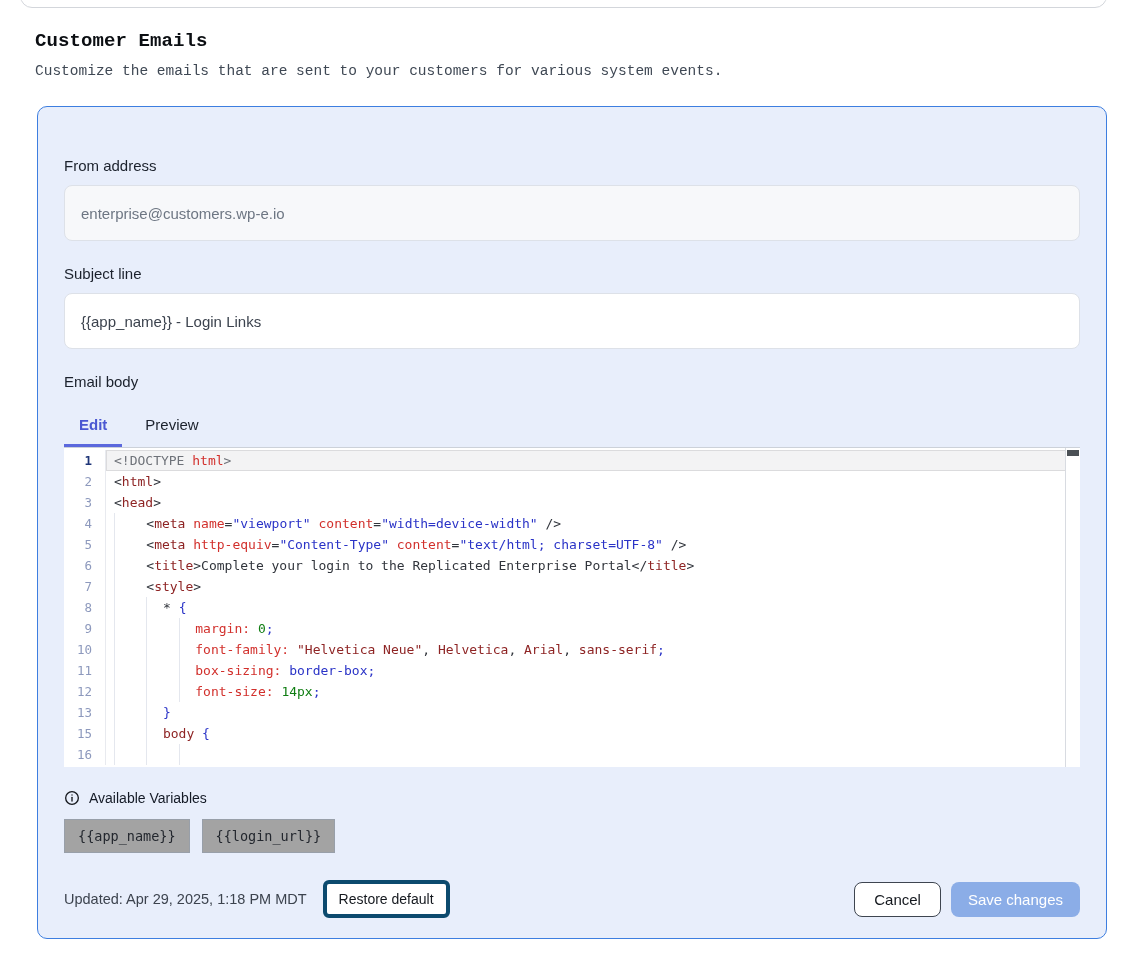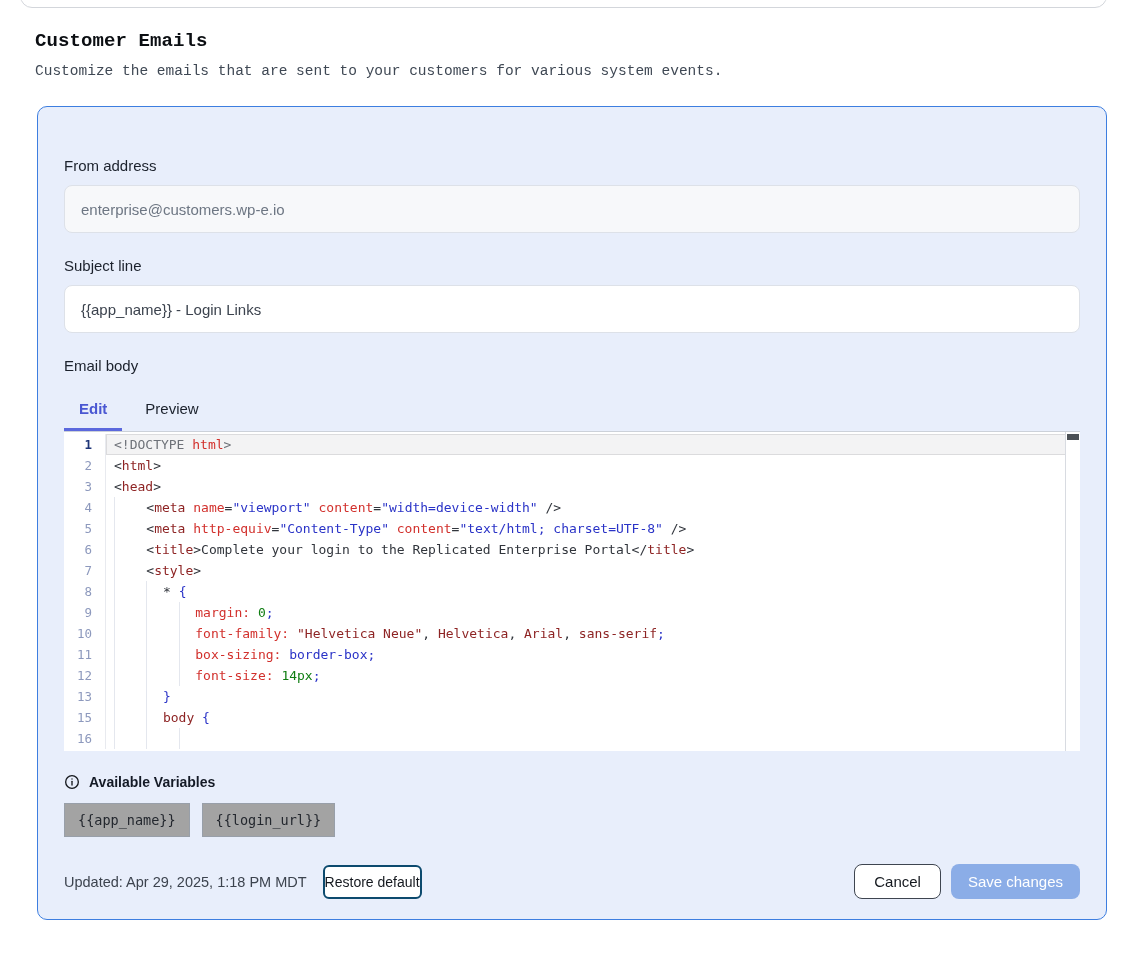--- a/index.html
+++ b/index.html
@@ -31,21 +31,21 @@
   .panel { flex:1; margin-left:23px; background:#e8eefb; border:1.5px solid #3d7ee0;
     border-radius:10px; padding:26px 26px 20px; }
   .panel-head { display:flex; align-items:flex-start; gap:13px; }
   .panel-head .icon-wrap { margin-top:8px; display:flex; }
   .panel-head .titles { flex:1; }
   .panel-title { font-size:17px; font-weight:700; color:#141a24; }
   .panel-sub { margin-top:5px; font-size:15px; color:#59616e; }
   .collapse-btn { background:none; border:none; cursor:pointer; padding:6px; margin-top:6px; display:flex; }
 
   .field-label { font-size:15px; color:#1b212c; margin:24px 0 11px; }
-  .tinput { width:100%; height:48px; border-radius:8px; border:1px solid #dde1e8;
+  .tinput { width:100%; height:56px; border-radius:8px; border:1px solid #dde1e8;
     padding:0 16px; font-size:15px; font-family:"Liberation Sans", sans-serif; }
   .tinput.from { background:#f7f8fa; color:#6d7683; }
   .tinput.subject { background:#fff; color:#3c434e; }
 
   
   .tabbar { display:flex; margin-top:16px; }
   .tab { background:none; border:none; cursor:pointer; font-size:15px; color:#1b212c;
     padding:10px 15px 11px; border-bottom:3px solid transparent;
     font-family:"Liberation Sans", sans-serif; }
   .tab.active { color:#4a57d2; font-weight:700; border-bottom-color:#5b68dd; }
@@ -64,31 +64,31 @@
   .row.active .code { background:#f3f3f4; box-shadow:inset 0 0 0 1px #dbdbdd; }
   .ind { display:inline-block; border-left:1px solid #e4e7ee; }
   .tk-g { color:#6e7279; } .tk-t { color:#8e2424; } .tk-a { color:#d2302c; }
   .tk-s { color:#2a33c7; } .tk-n { color:#0f7d12; } .tk-p { color:#31353c; }
   .vscroll { position:absolute; top:0; right:0; bottom:0; width:15px; background:#fff;
     border-left:1px solid #d8dbe1; }
   .vthumb { position:absolute; top:2px; right:1px; width:12px; height:6px; background:#4b5055; }
 
   
   .vars-head { display:flex; align-items:center; gap:9px; margin-top:23px;
-    font-size:14px; font-weight:700; color:#141a26; }
+    font-size:14px; font-weight:400; color:#141a26; }
   .chips { margin-top:13px; display:flex; gap:12px; }
   .chip { font-family:"DejaVu Sans Mono", monospace; font-size:13.5px; color:#23272e;
     background:#a3a3a3; border:1px solid #989fa9; border-radius:0; padding:8px 13px; cursor:pointer; }
 
   
   .panel-foot { display:flex; align-items:center; margin-top:27px; }
   .updated { font-size:14.5px; color:#3c434e; }
   .btn { cursor:pointer; font-family:"Liberation Sans", sans-serif; }
-  .btn.restore { margin-left:16px; padding:7px 0; font-size:14px; color:#14181e;
-    background:#fff; border:2px solid #0c4a6e; border-radius:6px; }
+  .btn.restore { margin-left:16px; padding:7px 12px; font-size:14px; color:#14181e;
+    background:#fff; border:4px solid #0c4a6e; border-radius:6px; }
   .foot-spacer { flex:1; }
   .btn.cancel { padding:8px 19px; font-size:15px; color:#14181e; background:#fff;
     border:1.5px solid #3e4550; border-radius:8px; }
   .btn.save { margin-left:10px; padding:9px 17px; font-size:15px; color:#fff;
     background:#8bade7; border:none; border-radius:8px; }
 
   svg { display:block; }
 </style>
 </head>
 <body>

